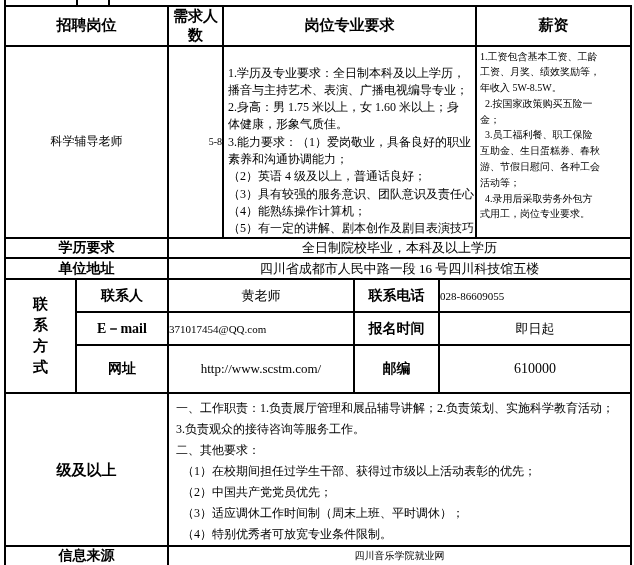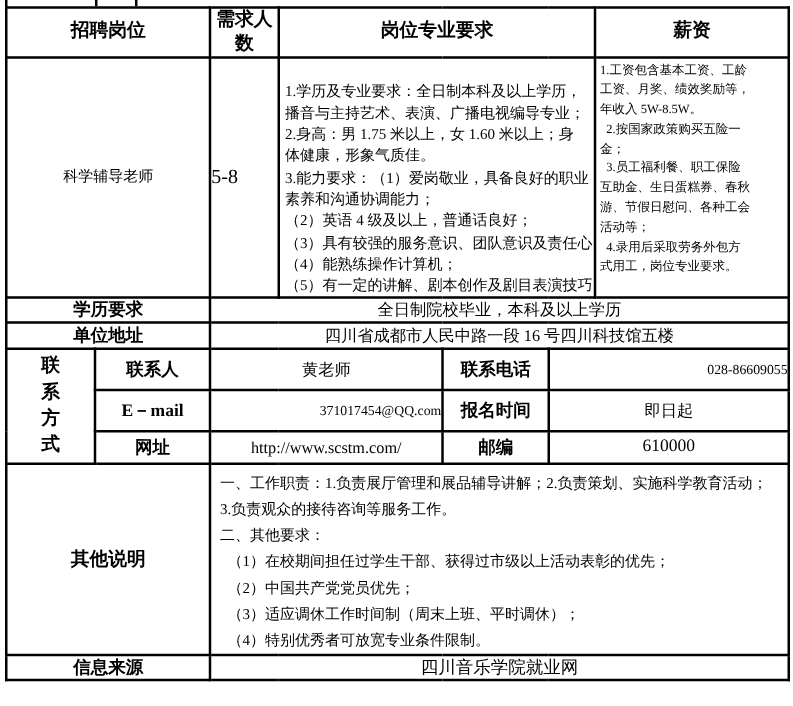--- a/index.html
+++ b/index.html
@@ -5,21 +5,21 @@
   html,body{margin:0;padding:0;background:#ffffff;}
   body{width:634px;height:565px;position:relative;color:#000;
        font-family:"Liberation Serif","DejaVu Serif",serif;}
   .stub{position:absolute;top:0;width:2px;height:5px;background:#000;}
   table{border-collapse:collapse;table-layout:fixed;
         position:absolute;left:4px;top:5px;width:626px;}
   td{border:2px solid #000;padding:0;vertical-align:middle;overflow:hidden;background:#fff;}
   .lbl{font-weight:bold;font-size:15px;text-align:center;line-height:1.25;}
   .lbl2{font-weight:bold;font-size:14px;text-align:center;}
   .val{font-size:13px;text-align:center;border-radius:13px;}
-  .val-sm{font-size:11px;text-align:right;}
+  .val-sm{font-size:11px;text-align:left;}
   .cell-top{vertical-align:top;}
   .reqs{font-size:12px;line-height:17.3px;padding:18px 3px 0 4px;text-align:left;border-radius:31px;}
   .salary{font-size:10px;line-height:15.8px;padding:2px 2px 0 3px;text-align:left;}
   .other{font-size:12px;line-height:21px;padding:4px 4px 0 7px;text-align:left;}
   .tline{white-space:pre;}
   .vertical .tline{line-height:21px;text-align:center;}
   .vertical{font-weight:bold;font-size:15px;}
 </style>
 </head>
 <body>
@@ -42,21 +42,21 @@
   <tbody>
       <tr style="height:37px">
     <td colspan="2" class="lbl">招聘岗位</td>
     <td class="lbl">需求人数</td>
     <td colspan="3" class="lbl">岗位专业要求</td>
     <td class="lbl">薪资</td>
   </tr>
 
   <tr style="height:176px">
     <td colspan="2" style="font-size:12px;text-align:center">科学辅导老师</td>
-    <td style="font-size:16px;text-align:left">5-8</td>
+    <td style="font-size:10px;text-align:right">5-8</td>
     <td colspan="3" class="cell-top">
       <div class="reqs">
             <div class="tline">1.学历及专业要求：全日制本科及以上学历，</div>
             <div class="tline">播音与主持艺术、表演、广播电视编导专业；</div>
             <div class="tline">2.身高：男 1.75 米以上，女 1.60 米以上；身</div>
             <div class="tline">体健康，形象气质佳。</div>
             <div class="tline">3.能力要求：（1）爱岗敬业，具备良好的职业</div>
             <div class="tline">素养和沟通协调能力；</div>
             <div class="tline">（2）英语 4 级及以上，普通话良好；</div>
             <div class="tline">（3）具有较强的服务意识、团队意识及责任心；</div>
@@ -102,40 +102,40 @@
     <td colspan="2" class="val">黄老师</td>
     <td class="lbl2">联系电话</td>
     <td colspan="2" class="val-sm">028-86609055</td>
   </tr>
   <tr style="height:33px">
     <td class="lbl2">E－mail</td>
     <td colspan="2" class="val-sm">371017454@QQ.com</td>
     <td class="lbl2">报名时间</td>
     <td colspan="2" class="val">即日起</td>
   </tr>
-  <tr style="height:26px">
+  <tr style="height:48px">
     <td class="lbl2">网址</td>
     <td colspan="2" class="val">http://www.scstm.com/</td>
     <td class="lbl2">邮编</td>
     <td colspan="2" class="val" style="font-size:14px">610000</td>
   </tr>
 
   <tr style="height:151px">
-    <td colspan="2" class="lbl">其他说明</td>
+    <td colspan="2" class="lbl">级及以上</td>
     <td colspan="5" class="cell-top">
       <div class="other">
             <div class="tline">一、工作职责：1.负责展厅管理和展品辅导讲解；2.负责策划、实施科学教育活动；</div>
             <div class="tline">3.负责观众的接待咨询等服务工作。</div>
             <div class="tline">二、其他要求：</div>
             <div class="tline">  （1）在校期间担任过学生干部、获得过市级以上活动表彰的优先；</div>
             <div class="tline">  （2）中国共产党党员优先；</div>
             <div class="tline">  （3）适应调休工作时间制（周末上班、平时调休）；</div>
             <div class="tline">  （4）特别优秀者可放宽专业条件限制。</div>
           </div>
     </td>
   </tr>
 
   <tr style="height:15px">
     <td colspan="2" class="lbl2">信息来源</td>
-    <td colspan="5" class="val" style="font-size:14px">四川音乐学院就业网</td>
+    <td colspan="5" class="val" style="font-size:10px">四川音乐学院就业网</td>
   </tr>
 </tbody>
   </table>
 
 </body></html>

